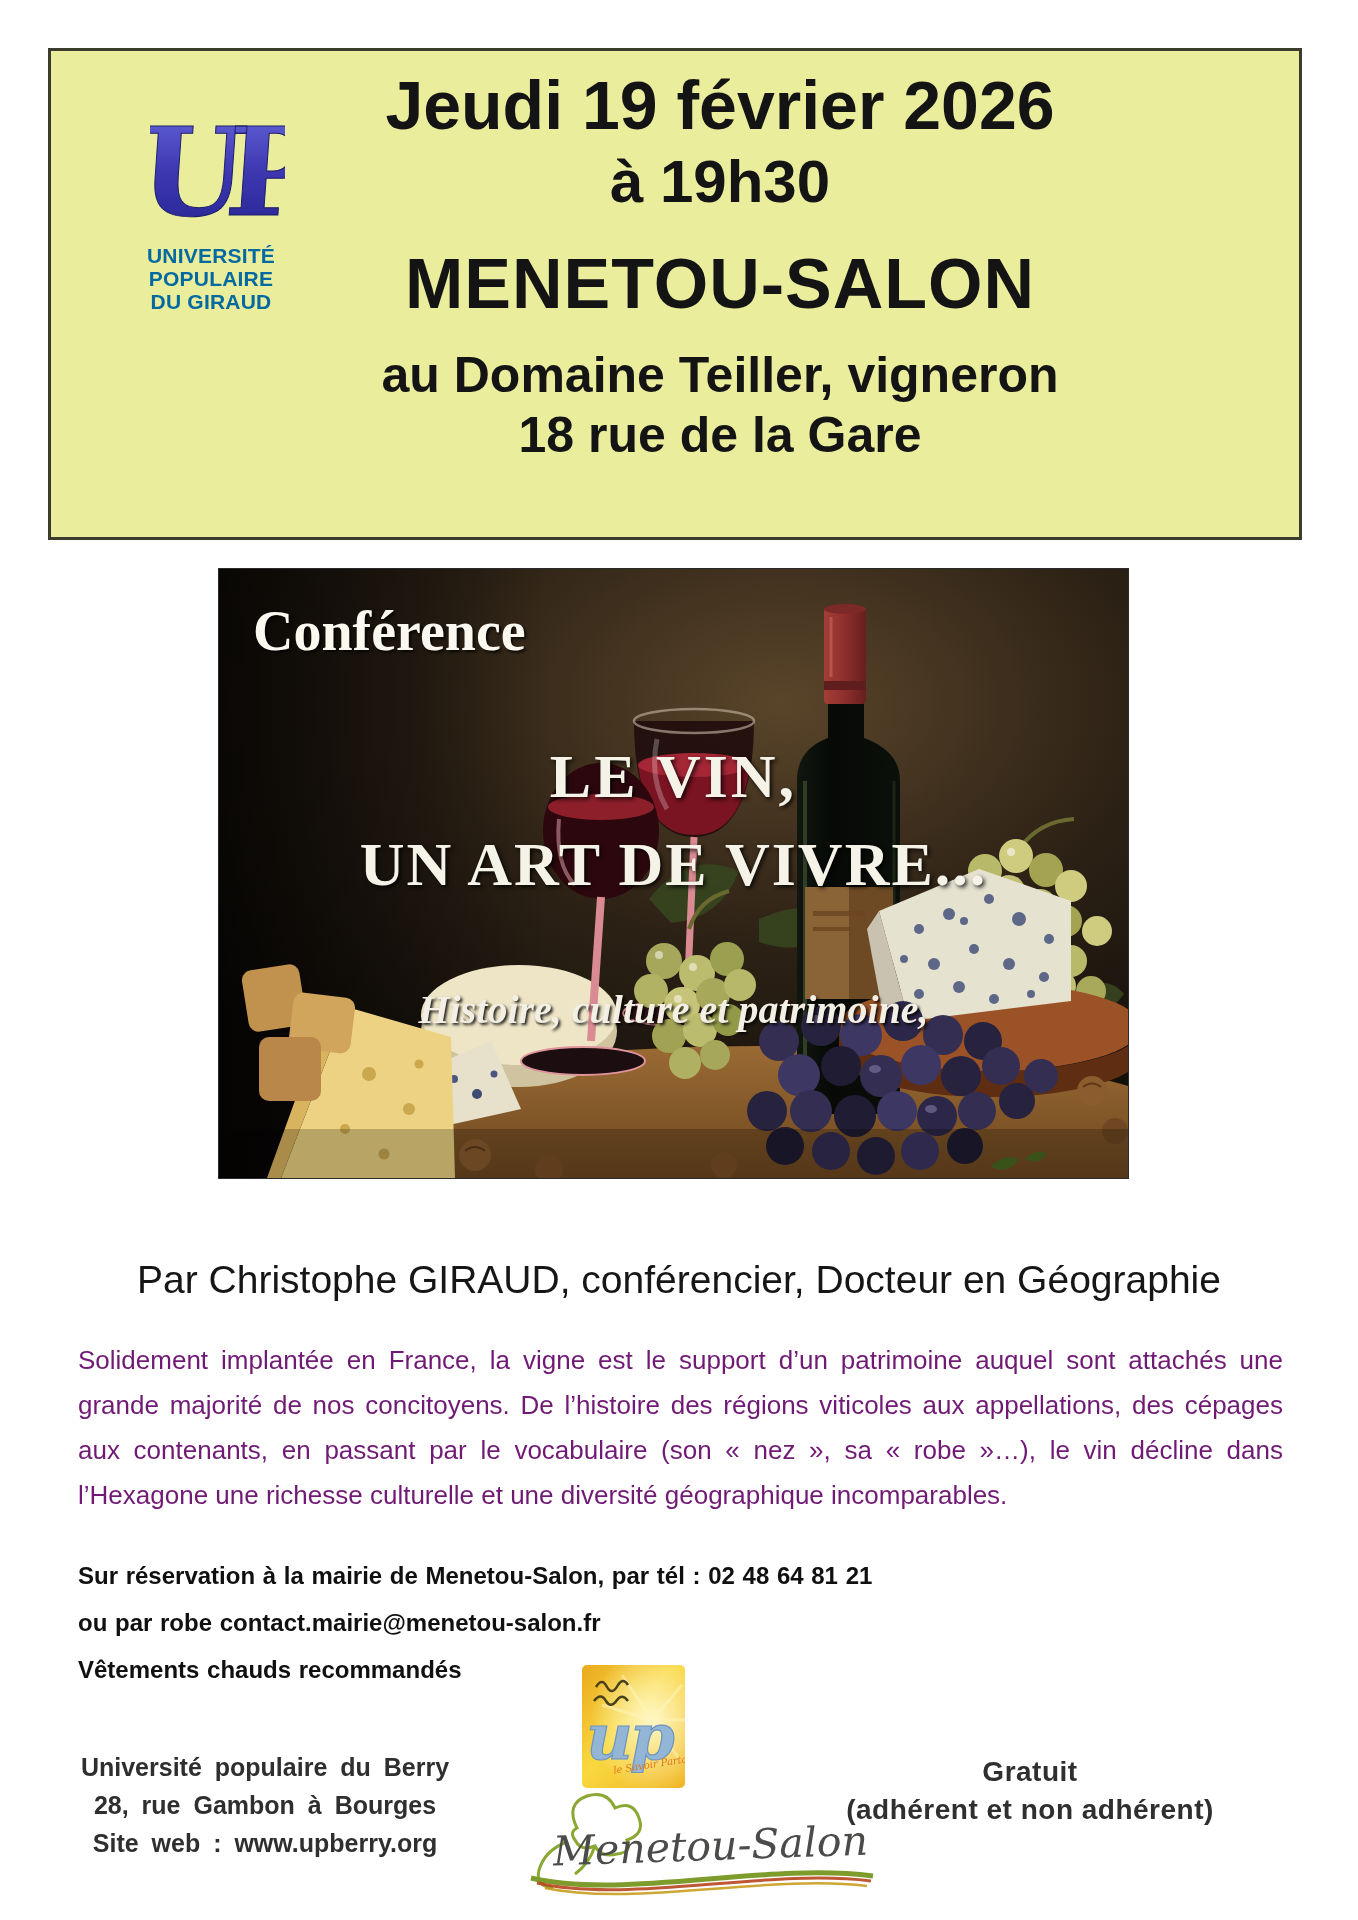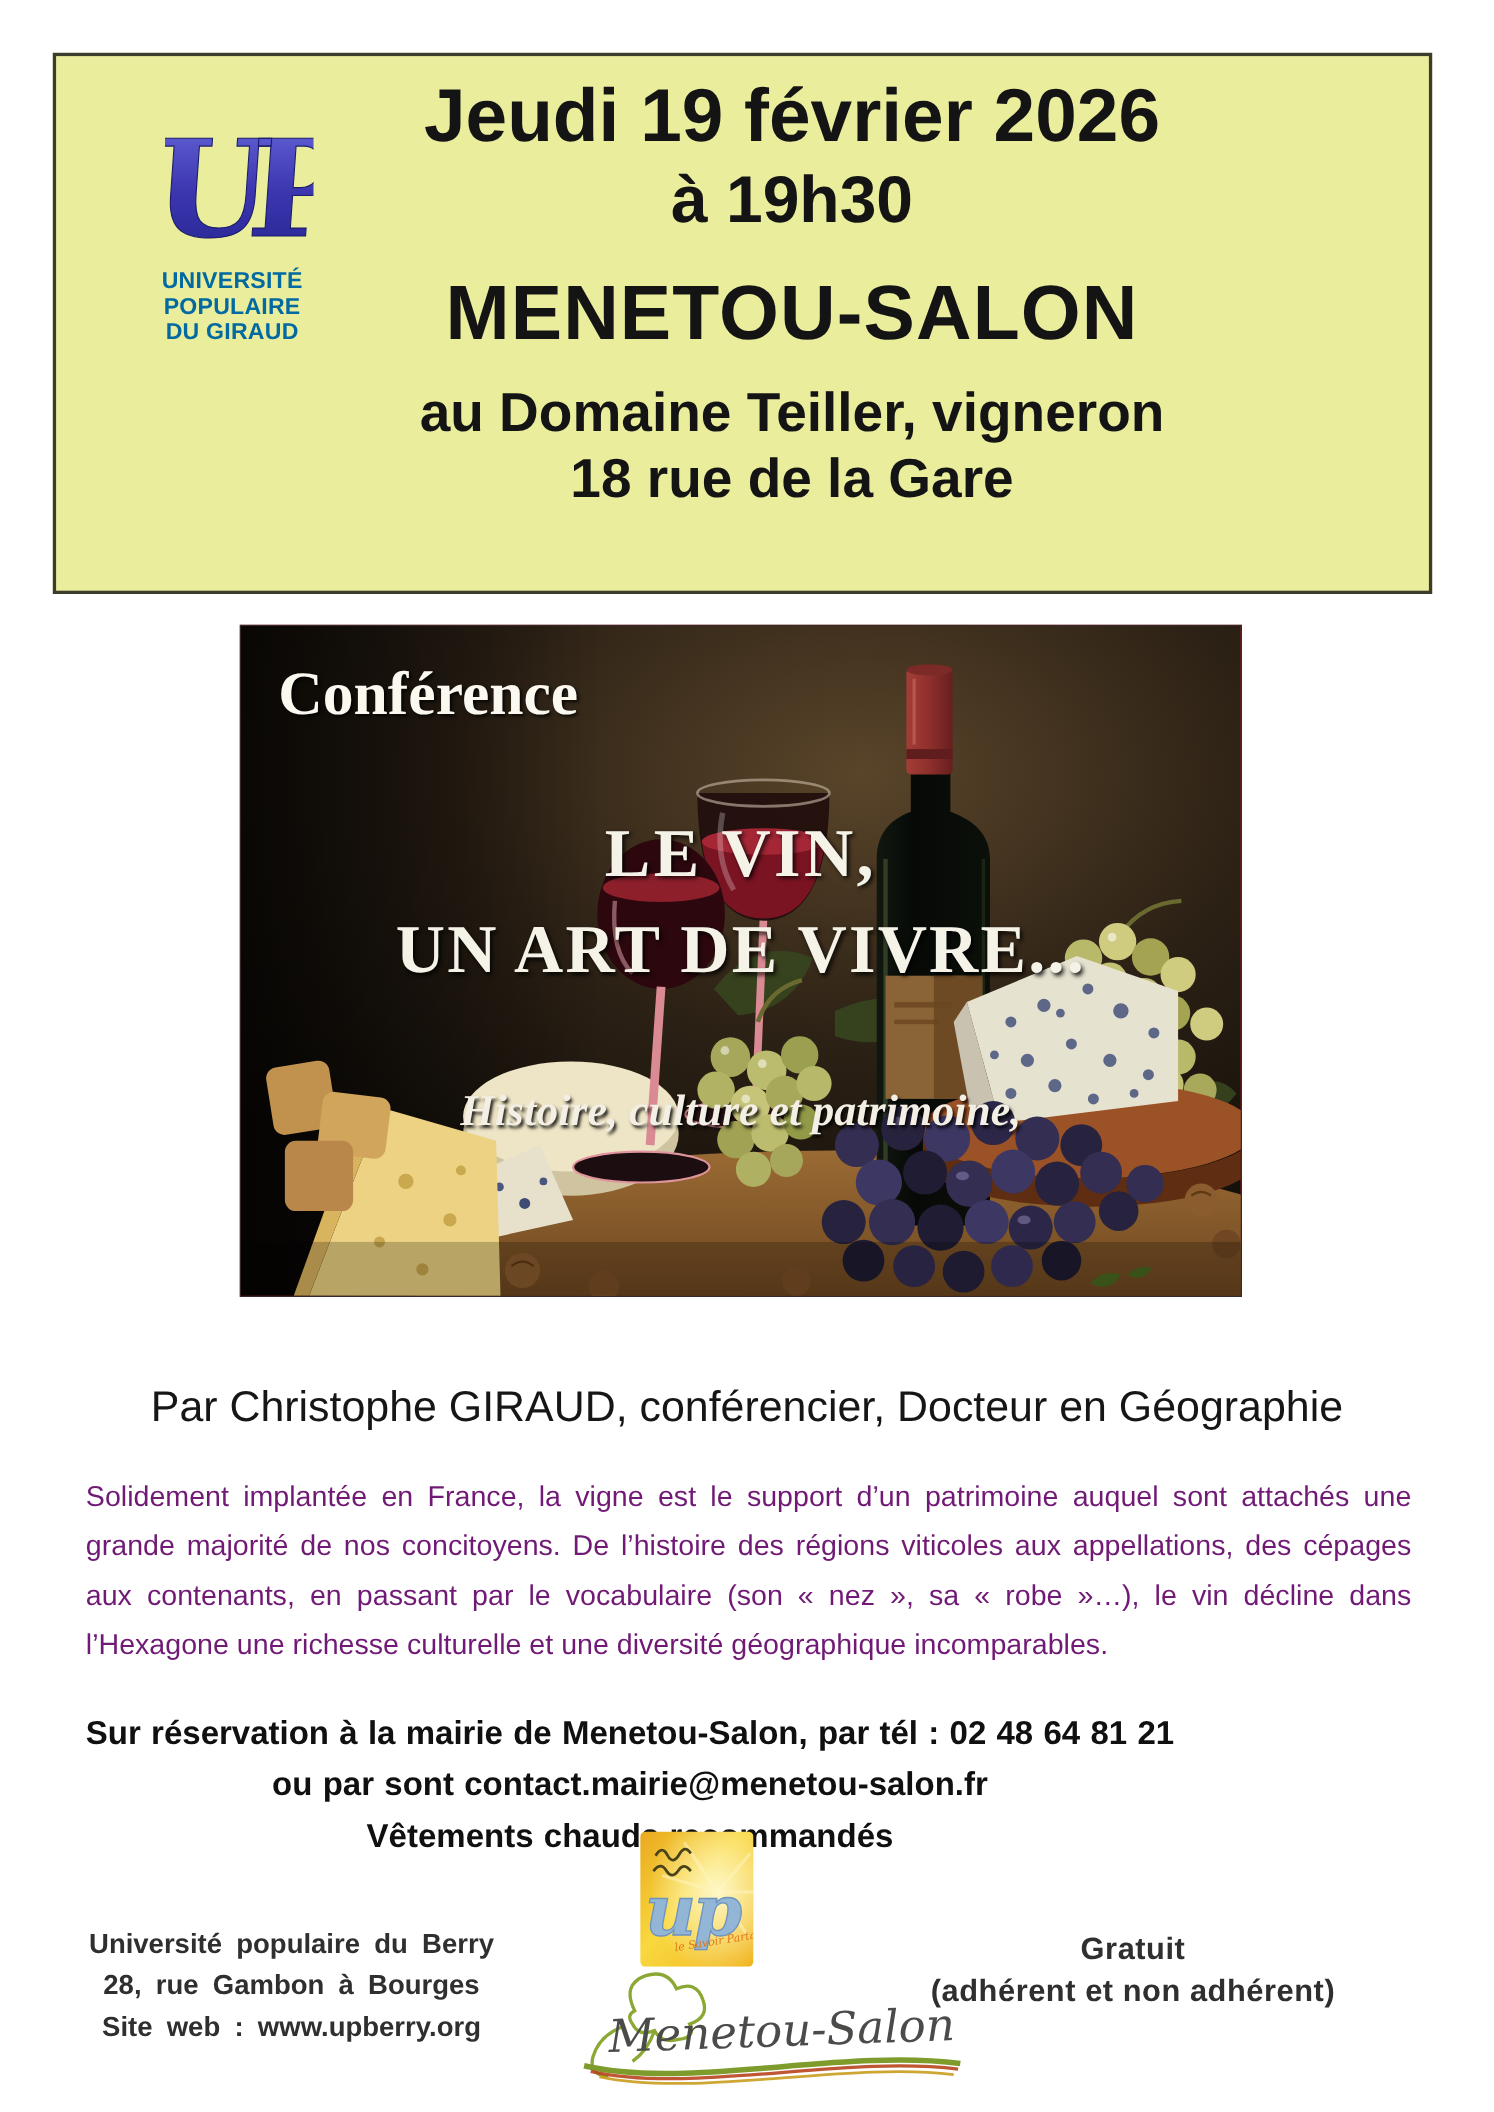--- a/index.html
+++ b/index.html
@@ -32,22 +32,22 @@
   .ps1{font-family:"Liberation Serif",serif;font-style:italic;font-weight:bold;
        font-size:40px;line-height:46px;margin-top:92px;color:#f3efe4;text-shadow:2px 2px 3px rgba(0,0,0,.85);}
   .ps2{font-family:"Liberation Serif",serif;font-style:italic;font-weight:bold;
        font-size:40px;line-height:46px;margin-top:8px;color:#f3efe4;text-shadow:2px 2px 3px rgba(0,0,0,.85);}
 
   
   .speaker{position:absolute;left:0;width:100%;top:1258px;text-align:center;
            font-size:39px;color:#161616;}
   .description{position:absolute;left:78px;width:1205px;top:1338px;font-size:26px;
            line-height:45px;text-align:justify;color:#701a75;}
-  .booking{position:absolute;left:78px;top:1552px;font-weight:bold;font-size:30px;
-           line-height:47px;color:#101010;word-spacing:1px;text-align:center;}
+  .booking{position:absolute;left:78px;top:1552px;font-weight:bold;font-size:24px;
+           line-height:47px;color:#101010;word-spacing:1px;}
 
   
   .footer-org{position:absolute;left:60px;top:1748px;width:410px;text-align:center;
            font-weight:bold;font-size:25px;line-height:38px;color:#2f2f2f;word-spacing:6px;}
   .up-square{position:absolute;left:582px;top:1665px;width:103px;height:123px;}
   .menetou-logo{position:absolute;left:515px;top:1786px;width:370px;height:112px;}
   .price{position:absolute;left:830px;top:1753px;width:400px;text-align:center;
            font-weight:bold;font-size:28px;line-height:38px;color:#2f2f2f;letter-spacing:0.5px;}
 </style>
 </head>
@@ -316,21 +316,21 @@
       <div class="ps1">Histoire, culture et patrimoine,</div>
     </div>
   </div>
 
   <div class="speaker">Par Christophe GIRAUD, conférencier, Docteur en Géographie</div>
 
   <div class="description">Solidement implantée en France, la vigne est le support d’un patrimoine auquel sont attachés une grande majorité de nos concitoyens. De l’histoire des régions viticoles aux appellations, des cépages aux contenants, en passant par le vocabulaire (son « nez », sa « robe »…), le vin décline dans l’Hexagone une richesse culturelle et une diversité géographique incomparables.</div>
 
   <div class="booking">
     <div>Sur réservation à la mairie de Menetou-Salon, par tél : 02 48 64 81 21</div>
-    <div>ou par sont contact.mairie@menetou-salon.fr</div>
+    <div>ou par robe contact.mairie@menetou-salon.fr</div>
     <div>Vêtements chauds recommandés</div>
   </div>
 
   <div class="footer-org">
     <div>Université populaire du Berry</div>
     <div>28, rue Gambon à Bourges</div>
     <div>Site web : www.upberry.org</div>
   </div>
 
   <svg class="up-square" viewBox="0 0 103 123">

